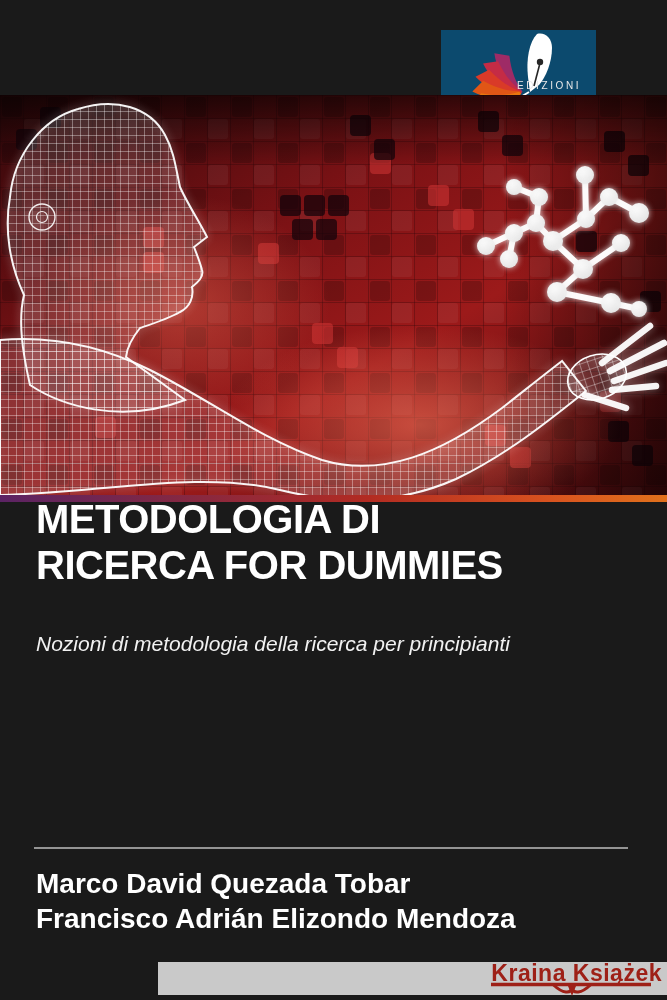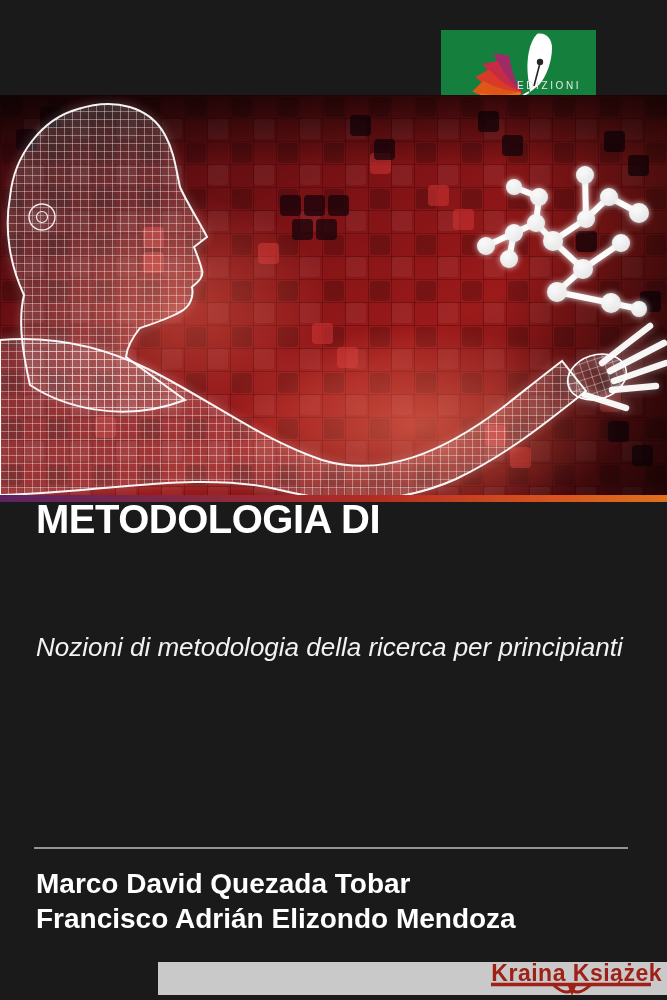--- a/index.html
+++ b/index.html
@@ -4,21 +4,21 @@
 <style>
   html,body{margin:0;padding:0;background:#000;}
   .cover{
     position:relative; width:667px; height:1000px; overflow:hidden;
     background:#1a1a1a;
     font-family:"Liberation Sans", sans-serif;
   }
   
   .logo-box{
     position:absolute; left:441px; top:30px; width:155px; height:96px;
-    background:#15803d;
+    background:#0c4a6e;
   }
   .logo-art{position:absolute; left:18px; top:2px;}
   .logo-imprint{
     position:absolute; left:76px; top:50px; width:66px;
     color:#e8e8e8; font-size:10px; letter-spacing:2.6px; font-weight:400;
     text-align:left;
   }
   .logo-name{
     position:absolute; left:0; bottom:5px; width:155px; text-align:center;
     color:#f5f5f5; font-family:"Liberation Serif", serif;
@@ -32,21 +32,21 @@
     background:linear-gradient(90deg,#5b2364 0%,#7c2748 22%,#b22b22 55%,#d8521f 82%,#e0711c 100%);
   }
   
   .title{
     position:absolute; left:36px; top:496px; width:600px;
     color:#ffffff; font-size:40px; font-weight:700; line-height:46px;
     letter-spacing:-0.5px;
   }
   .subtitle{
     position:absolute; left:36px; top:632px; width:600px;
-    color:#f2f2f2; font-size:26px; font-style:italic; font-weight:400;
+    color:#f2f2f2; font-size:21px; font-style:italic; font-weight:400;
   }
   .divider{
     position:absolute; left:34px; top:847px; width:594px; height:2px;
     background:#949494;
   }
   .authors{
     position:absolute; left:36px; top:866px; width:620px;
     color:#ffffff; font-size:28px; font-weight:700; line-height:35px;
   }
   
@@ -229,20 +229,21 @@
           <circle cx="639" cy="214" r="8"></circle>
         </g>
       </g>
       <use href="#molecule-core" filter="url(#blur3)" opacity="0.85"></use>
     </svg>
   </div>
   <div class="accent-stripe"></div>
 
   <div class="title">
     <div>METODOLOGIA DI</div>
+    <div>RICERCA FOR DUMMIES</div>
   </div>
   <div class="subtitle">Nozioni di metodologia della ricerca per principianti</div>
 
   <div class="divider"></div>
   <div class="authors">
     <div>Marco David Quezada Tobar</div>
     <div>Francisco Adrián Elizondo Mendoza</div>
   </div>
 
   <div class="store-band">

